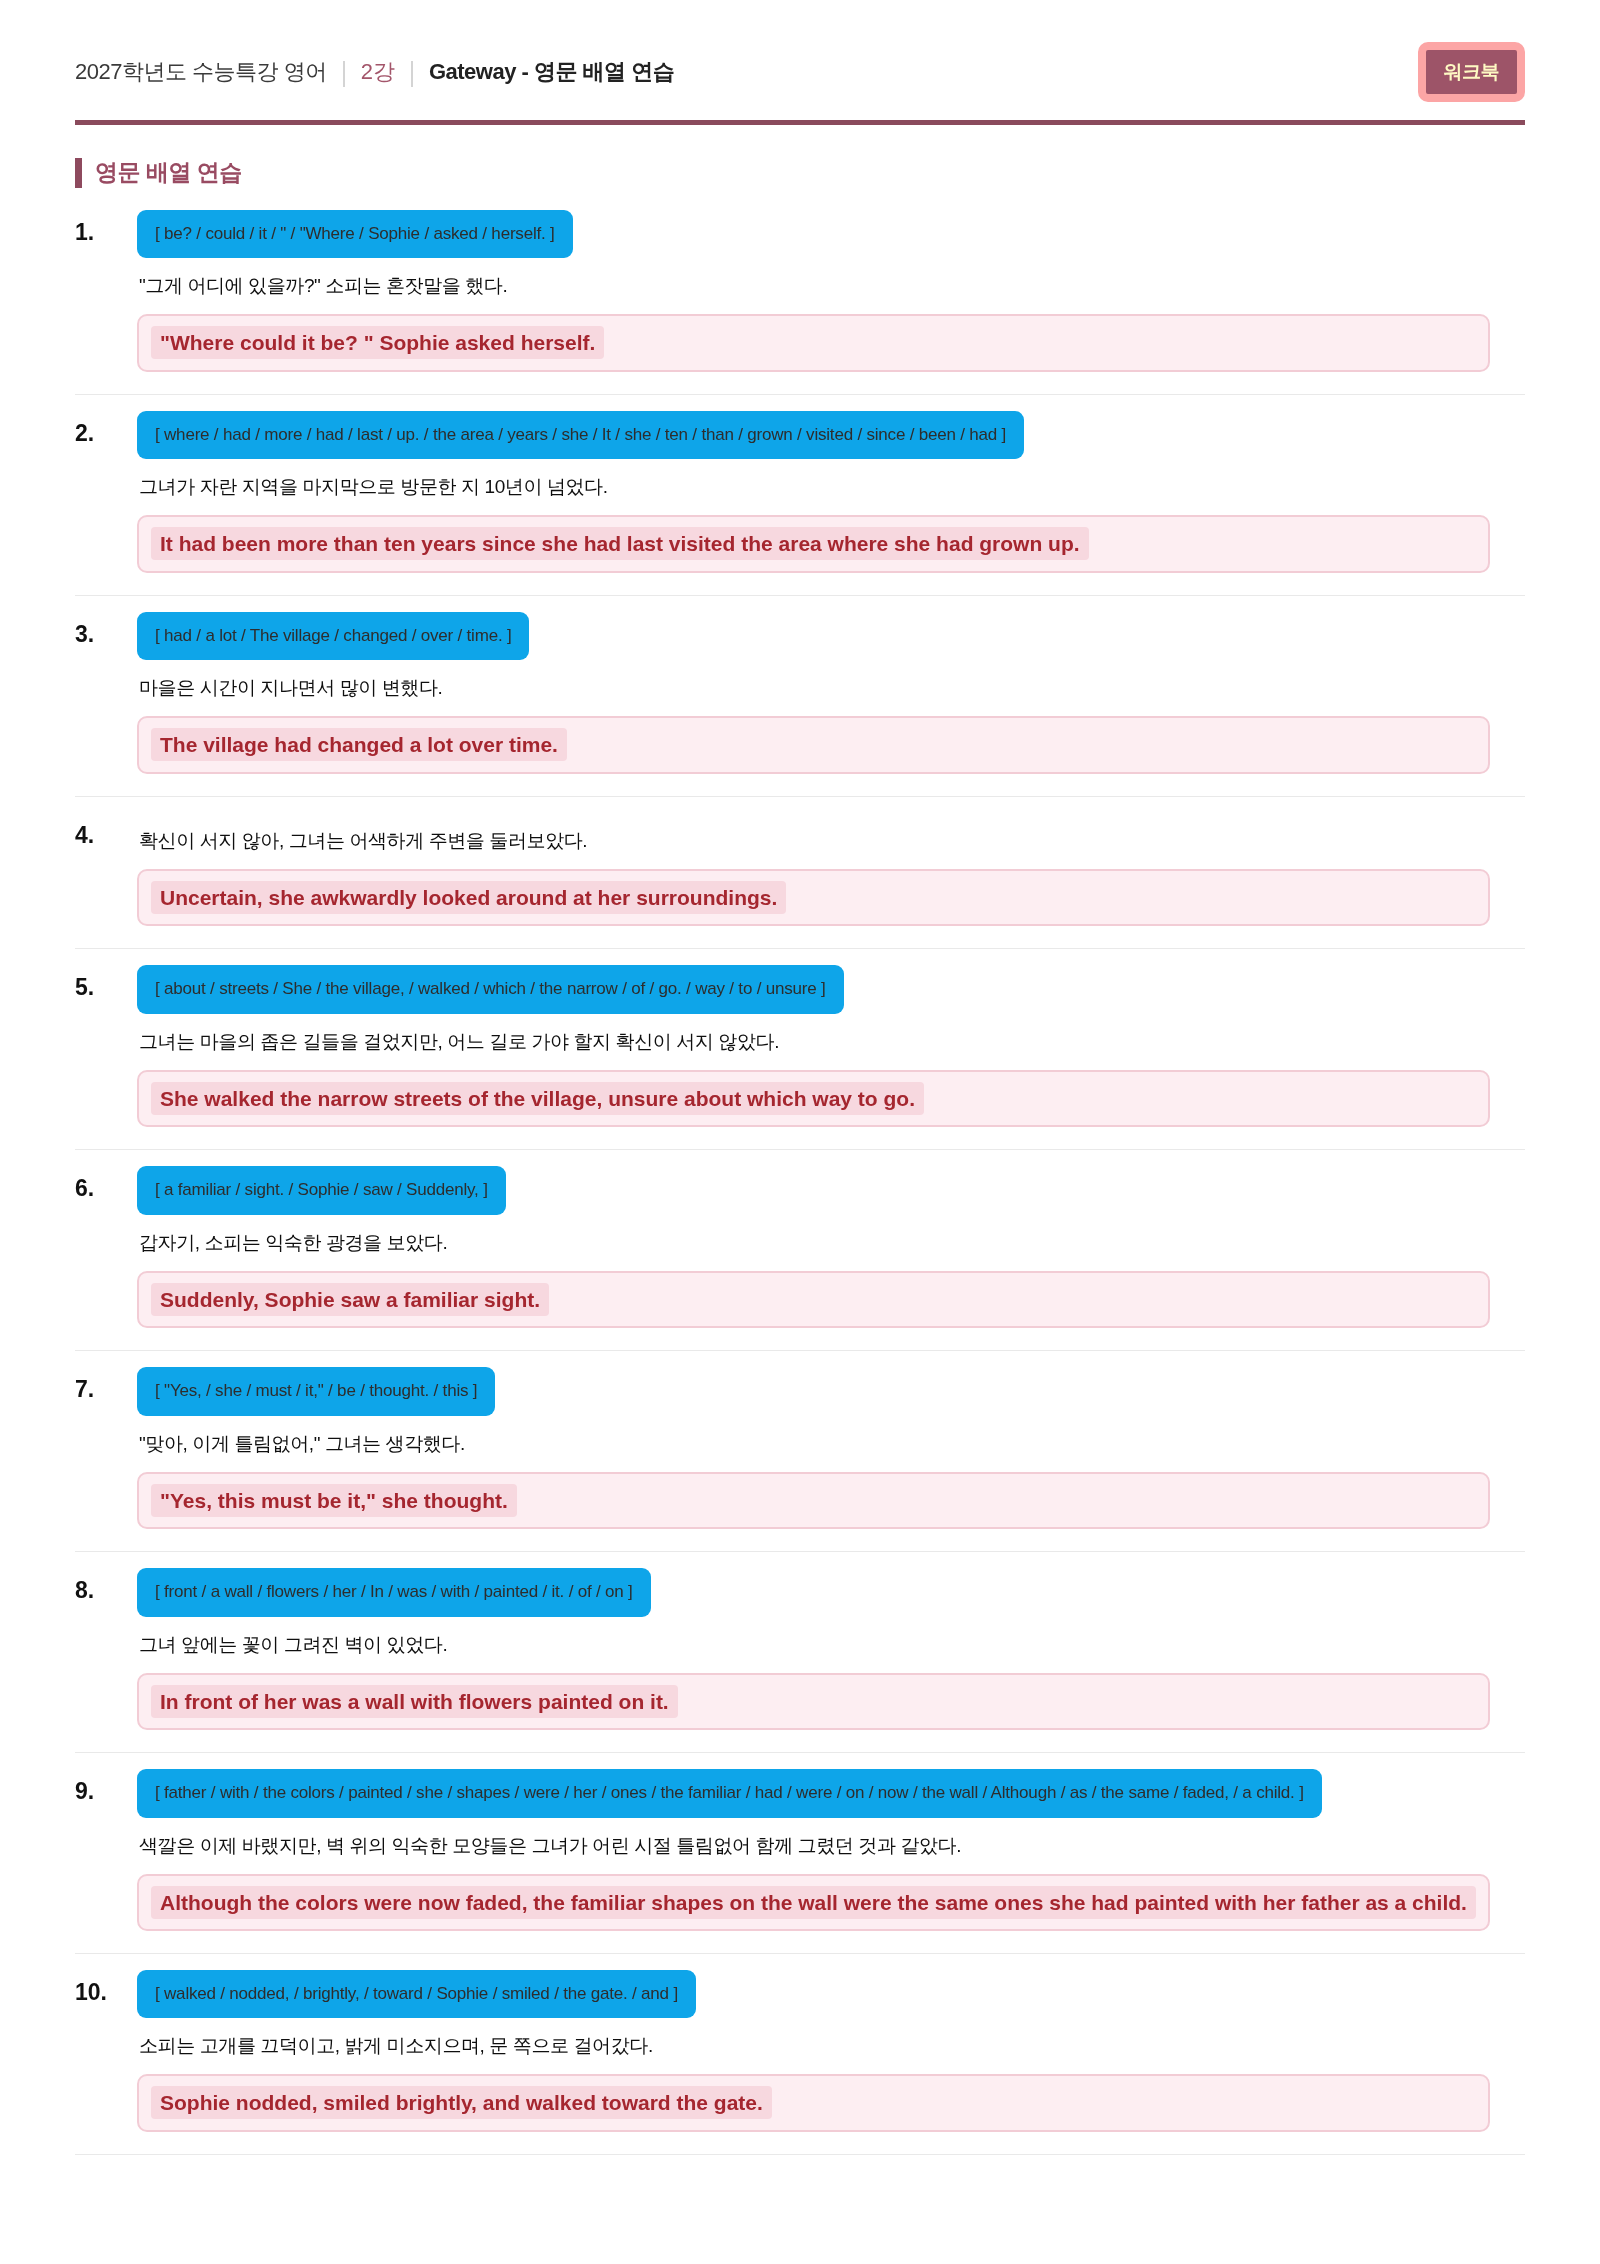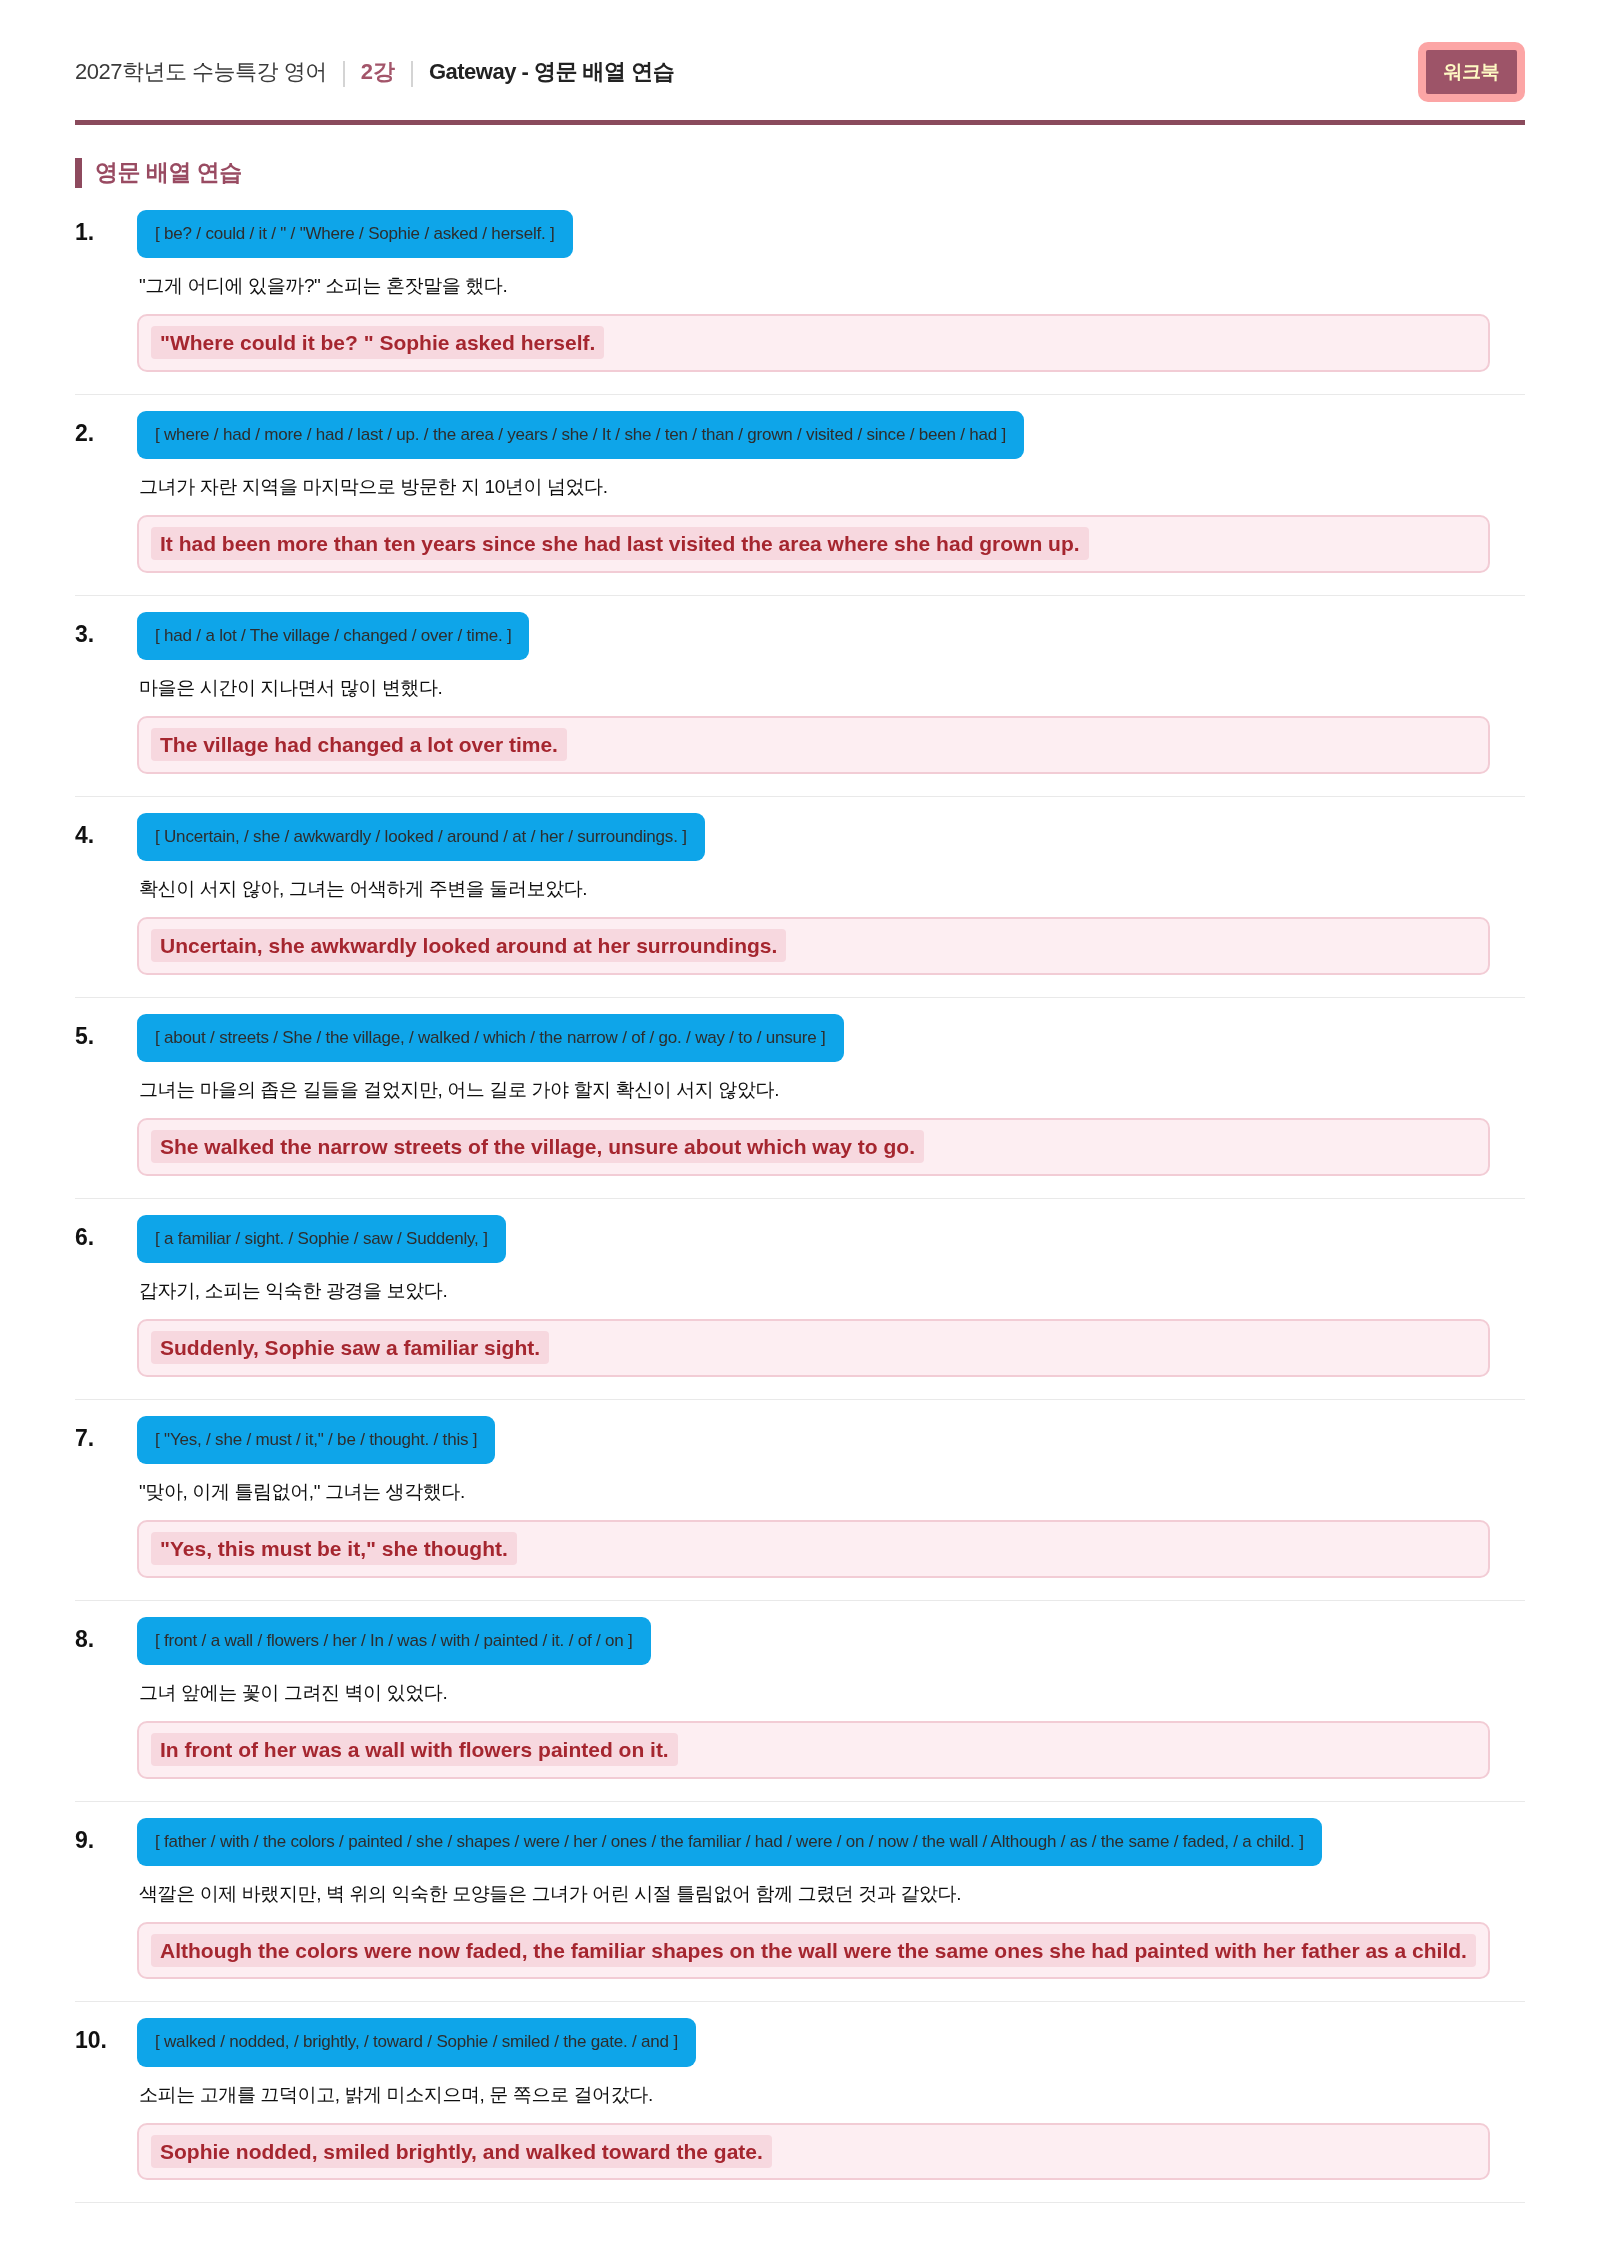--- a/index.html
+++ b/index.html
@@ -21,21 +21,21 @@
   .header {
     display: flex;
     align-items: center;
     margin-top: 42px;
     padding-bottom: 18px;
     border-bottom: 5px solid #8a4a5c;
   }
   .header-left { display: flex; align-items: flex-end; gap: 16px; }
   .course-title { font-size: 22px; color: #3a3a3a; font-weight: 500; letter-spacing: -0.5px; }
   .v-divider { width: 2px; height: 26px; background: #d4d4d4; }
-  .lesson-no { font-size: 22px; font-weight: bold; color: #a3556a; }
+  .lesson-no { font-size: 22px; font-weight: normal; color: #a3556a; }
   .doc-title { font-size: 22px; font-weight: bold; color: #222; letter-spacing: -0.5px; }
   .workbook-badge {
     margin-left: auto;
     background: #9d5468;
     border: 8px solid #fca5a5;
     color: #fef9c3;
     font-size: 19px;
     font-weight: bold;
     padding: 9px 18px;
     border-radius: 10px;
@@ -157,21 +157,20 @@
         <div class="korean">마을은 시간이 지나면서 많이 변했다.</div>
         <div class="answer-box">
           <span class="answer-text">The village had changed a lot over time.</span>
         </div>
       </div>
     </li>
 
     <li class="exercise">
       <div class="ex-num">4.</div>
       <div class="ex-body">
-        <div class="scrambled">[ Uncertain, / she / awkwardly / looked / around / at / her / surroundings. ]</div>
         <div class="korean">확신이 서지 않아, 그녀는 어색하게 주변을 둘러보았다.</div>
         <div class="answer-box">
           <span class="answer-text">Uncertain, she awkwardly looked around at her surroundings.</span>
         </div>
       </div>
     </li>
 
     <li class="exercise">
       <div class="ex-num">5.</div>
       <div class="ex-body">

